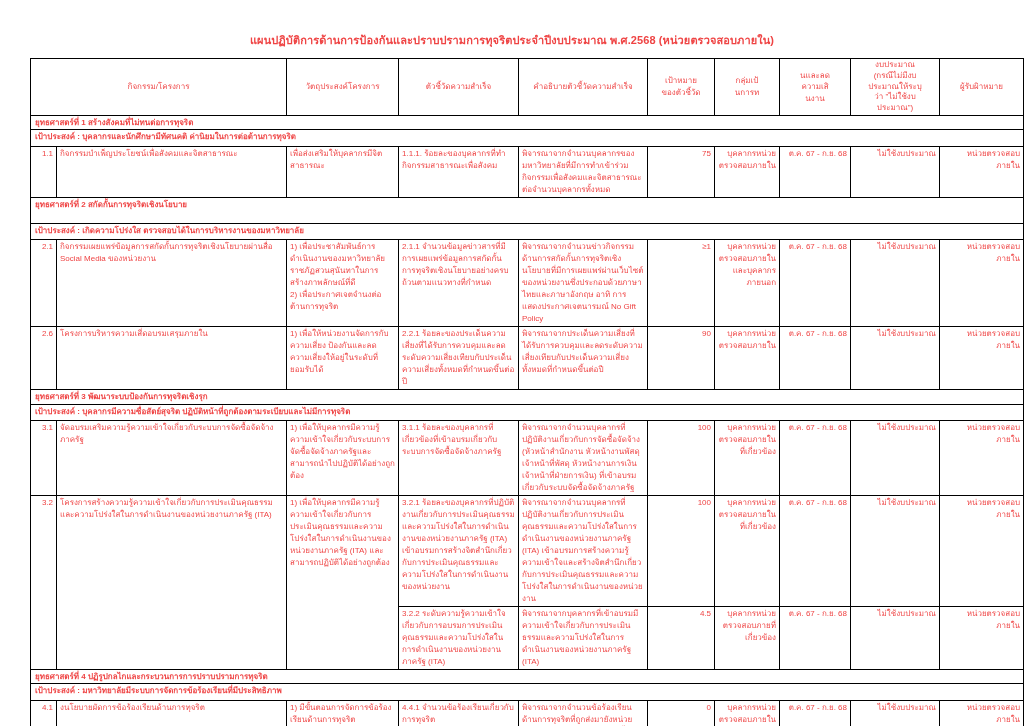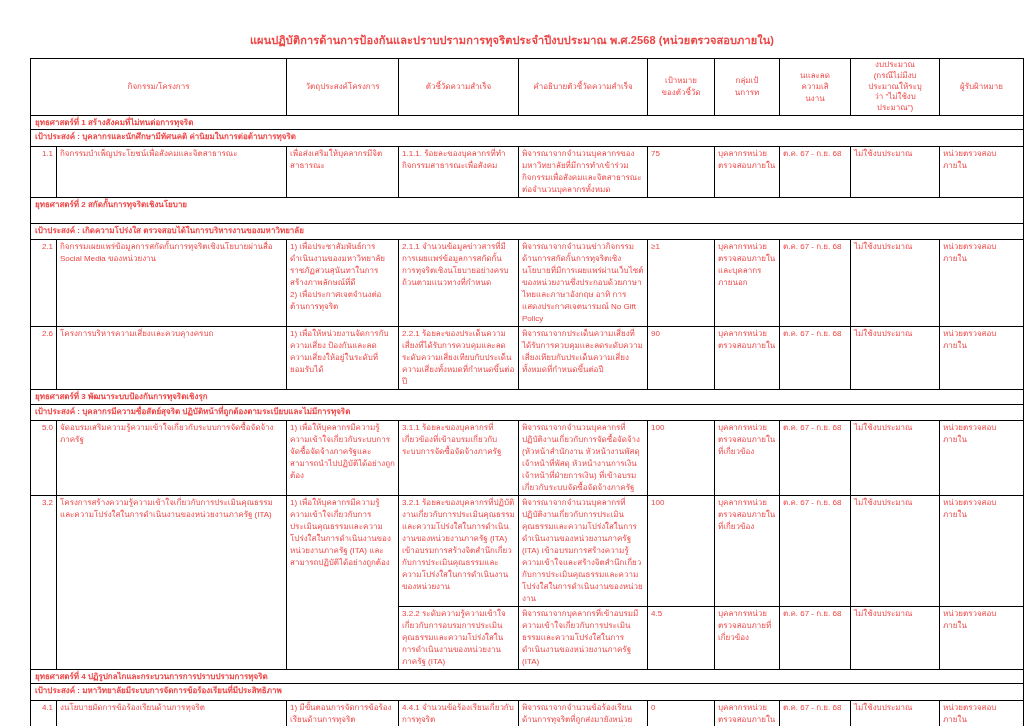--- a/index.html
+++ b/index.html
@@ -20,21 +20,21 @@
     border:1px solid #000;
     font-size:8px; line-height:1.5;
     vertical-align:top; padding:1px 3px;
     white-space:pre-line; word-wrap:break-word; overflow:hidden;
   }
   table.plan th {
     font-weight:normal; text-align:center; vertical-align:middle; line-height:1.45;
     padding:1px 12px;
   }
   td.num { text-align:right; padding-left:1px; padding-right:1px; }
-  td.center { text-align:left; }
+  td.center { text-align:right; }
   tr.strategy-row td {
     font-weight:bold; line-height:1.3; padding:2px 4px 1px 4px;
     border-top:1.5px solid #000;
   }
   tr.goal-row td { font-weight:bold; line-height:1.3; padding:2px 4px 3px 4px; }
 </style>
 </head>
 <body>
 
 <div class="page">
@@ -102,39 +102,39 @@
       <td>2.1.1 จำนวนข้อมูลข่าวสารที่มีการเผยแพร่ข้อมูลการสกัดกั้นการทุจริตเชิงนโยบายอย่างครบถ้วนตามแนวทางที่กำหนด</td>
       <td>พิจารณาจากจำนวนข่าวกิจกรรมด้านการสกัดกั้นการทุจริตเชิงนโยบายที่มีการเผยแพร่ผ่านเว็บไซต์ของหน่วยงานซึ่งประกอบด้วยภาษาไทยและภาษาอังกฤษ อาทิ การแสดงประกาศเจตนารมณ์ No Gift Policy</td>
       <td class="center">≥1</td>
       <td class="center">บุคลากรหน่วยตรวจสอบภายในและบุคลากรภายนอก</td>
       <td class="center">ต.ค. 67 - ก.ย. 68</td>
       <td class="center">ไม่ใช้งบประมาณ</td>
       <td class="center">หน่วยตรวจสอบภายใน</td>
     </tr>
     <tr style="height:44px">
       <td class="num">2.6</td>
-      <td>โครงการบริหารความเสี่ยงและควบคุางครบถ</td>
+      <td>โครงการบริหารความเสี่ดอบรมเสรุมภายใน</td>
       <td>1) เพื่อให้หน่วยงานจัดการกับความเสี่ยง ป้องกันและลดความเสี่ยงให้อยู่ในระดับที่ยอมรับได้</td>
       <td>2.2.1 ร้อยละของประเด็นความเสี่ยงที่ได้รับการควบคุมและลดระดับความเสี่ยงเทียบกับประเด็นความเสี่ยงทั้งหมดที่กำหนดขึ้นต่อปี</td>
       <td>พิจารณาจากประเด็นความเสี่ยงที่ได้รับการควบคุมและลดระดับความเสี่ยงเทียบกับประเด็นความเสี่ยงทั้งหมดที่กำหนดขึ้นต่อปี</td>
       <td class="center">90</td>
       <td class="center">บุคลากรหน่วยตรวจสอบภายใน</td>
       <td class="center">ต.ค. 67 - ก.ย. 68</td>
       <td class="center">ไม่ใช้งบประมาณ</td>
       <td class="center">หน่วยตรวจสอบภายใน</td>
     </tr>
 
     <tr class="strategy-row" style="height:14px">
       <td colspan="10">ยุทธศาสตร์ที่ 3  พัฒนาระบบป้องกันการทุจริตเชิงรุก</td>
     </tr>
     <tr class="goal-row" style="height:14px">
       <td colspan="10">เป้าประสงค์ : บุคลากรมีความซื่อสัตย์สุจริต ปฏิบัติหน้าที่ถูกต้องตามระเบียบและไม่มีการทุจริต</td>
     </tr>
     <tr style="height:64px">
-      <td class="num">5.0</td>
+      <td class="num">3.1</td>
       <td>จัดอบรมเสริมความรู้ความเข้าใจเกี่ยวกับระบบการจัดซื้อจัดจ้างภาครัฐ</td>
       <td>1) เพื่อให้บุคลากรมีความรู้ความเข้าใจเกี่ยวกับระบบการจัดซื้อจัดจ้างภาครัฐและสามารถนำไปปฏิบัติได้อย่างถูกต้อง</td>
       <td>3.1.1 ร้อยละของบุคลากรที่เกี่ยวข้องที่เข้าอบรมเกี่ยวกับระบบการจัดซื้อจัดจ้างภาครัฐ</td>
       <td>พิจารณาจากจำนวนบุคลากรที่ปฏิบัติงานเกี่ยวกับการจัดซื้อจัดจ้าง (หัวหน้าสำนักงาน หัวหน้างานพัสดุ เจ้าหน้าที่พัสดุ หัวหน้างานการเงิน เจ้าหน้าที่ฝ่ายการเงิน) ที่เข้าอบรมเกี่ยวกับระบบจัดซื้อจัดจ้างภาครัฐ</td>
       <td class="center">100</td>
       <td class="center">บุคลากรหน่วยตรวจสอบภายในที่เกี่ยวข้อง</td>
       <td class="center">ต.ค. 67 - ก.ย. 68</td>
       <td class="center">ไม่ใช้งบประมาณ</td>
       <td class="center">หน่วยตรวจสอบภายใน</td>
     </tr>

